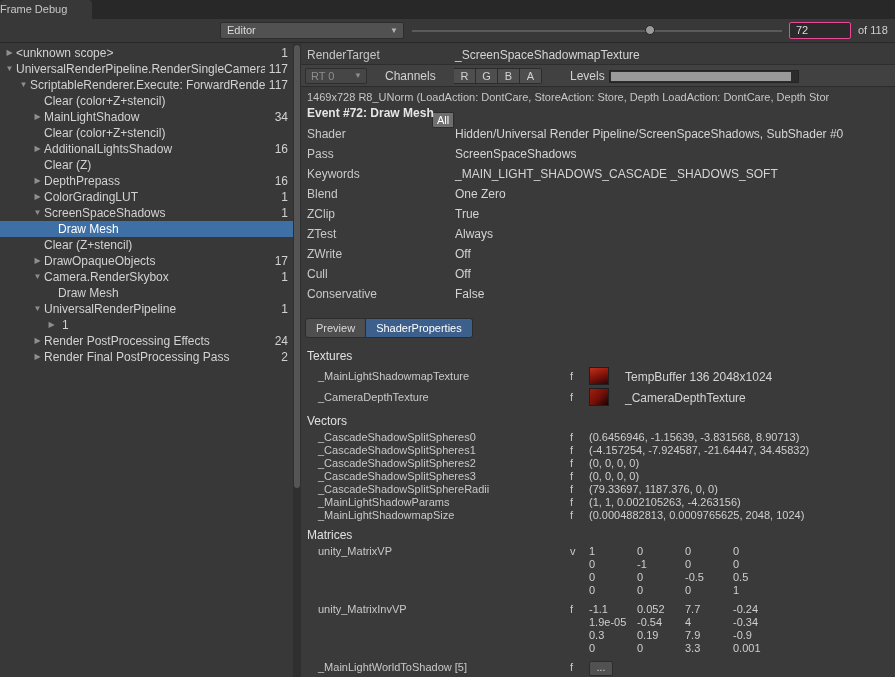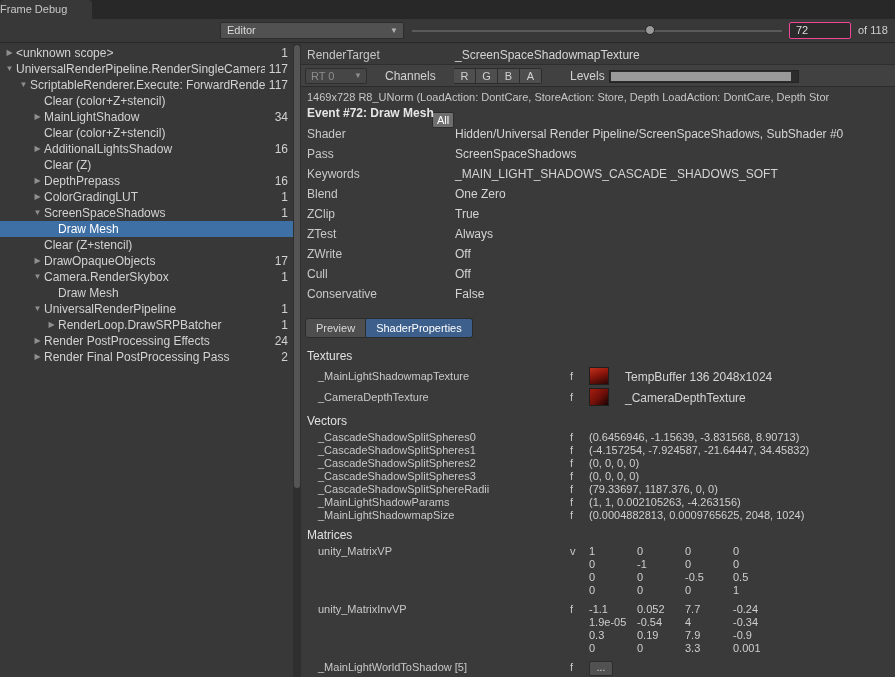--- a/index.html
+++ b/index.html
@@ -201,21 +201,20 @@
           <span class="tree-label">Draw Mesh</span>
           <span class="tree-count"></span>
         </div>
         <div class="tree-row" style="padding-left: 31px;">
           <span class="tri">▼</span>
           <span class="tree-label">UniversalRenderPipeline</span>
           <span class="tree-count">1</span>
         </div>
         <div class="tree-row" style="padding-left: 45px;">
           <span class="tri">▶</span>
-          <span class="tree-label">RenderLoop.DrawSRPBatcher</span>
           <span class="tree-count">1</span>
         </div>
         <div class="tree-row" style="padding-left: 31px;">
           <span class="tri">▶</span>
           <span class="tree-label">Render PostProcessing Effects</span>
           <span class="tree-count">24</span>
         </div>
         <div class="tree-row" style="padding-left: 31px;">
           <span class="tri">▶</span>
           <span class="tree-label">Render Final PostProcessing Pass</span>

